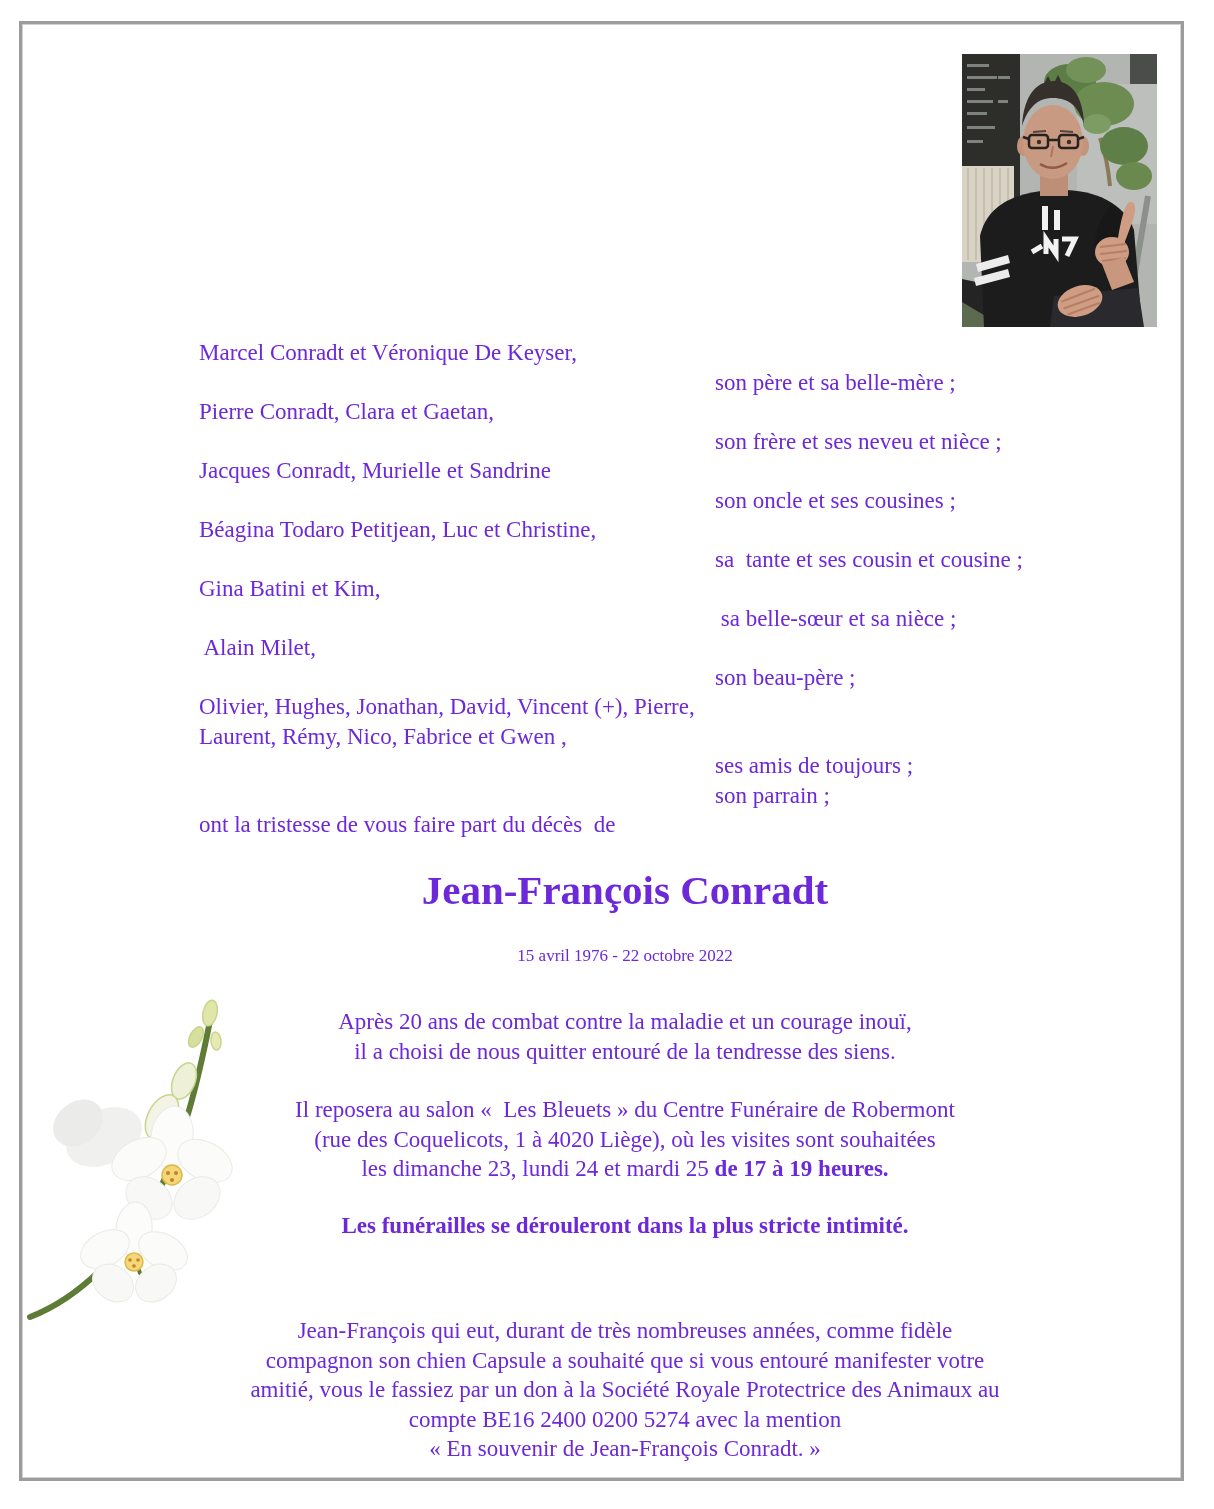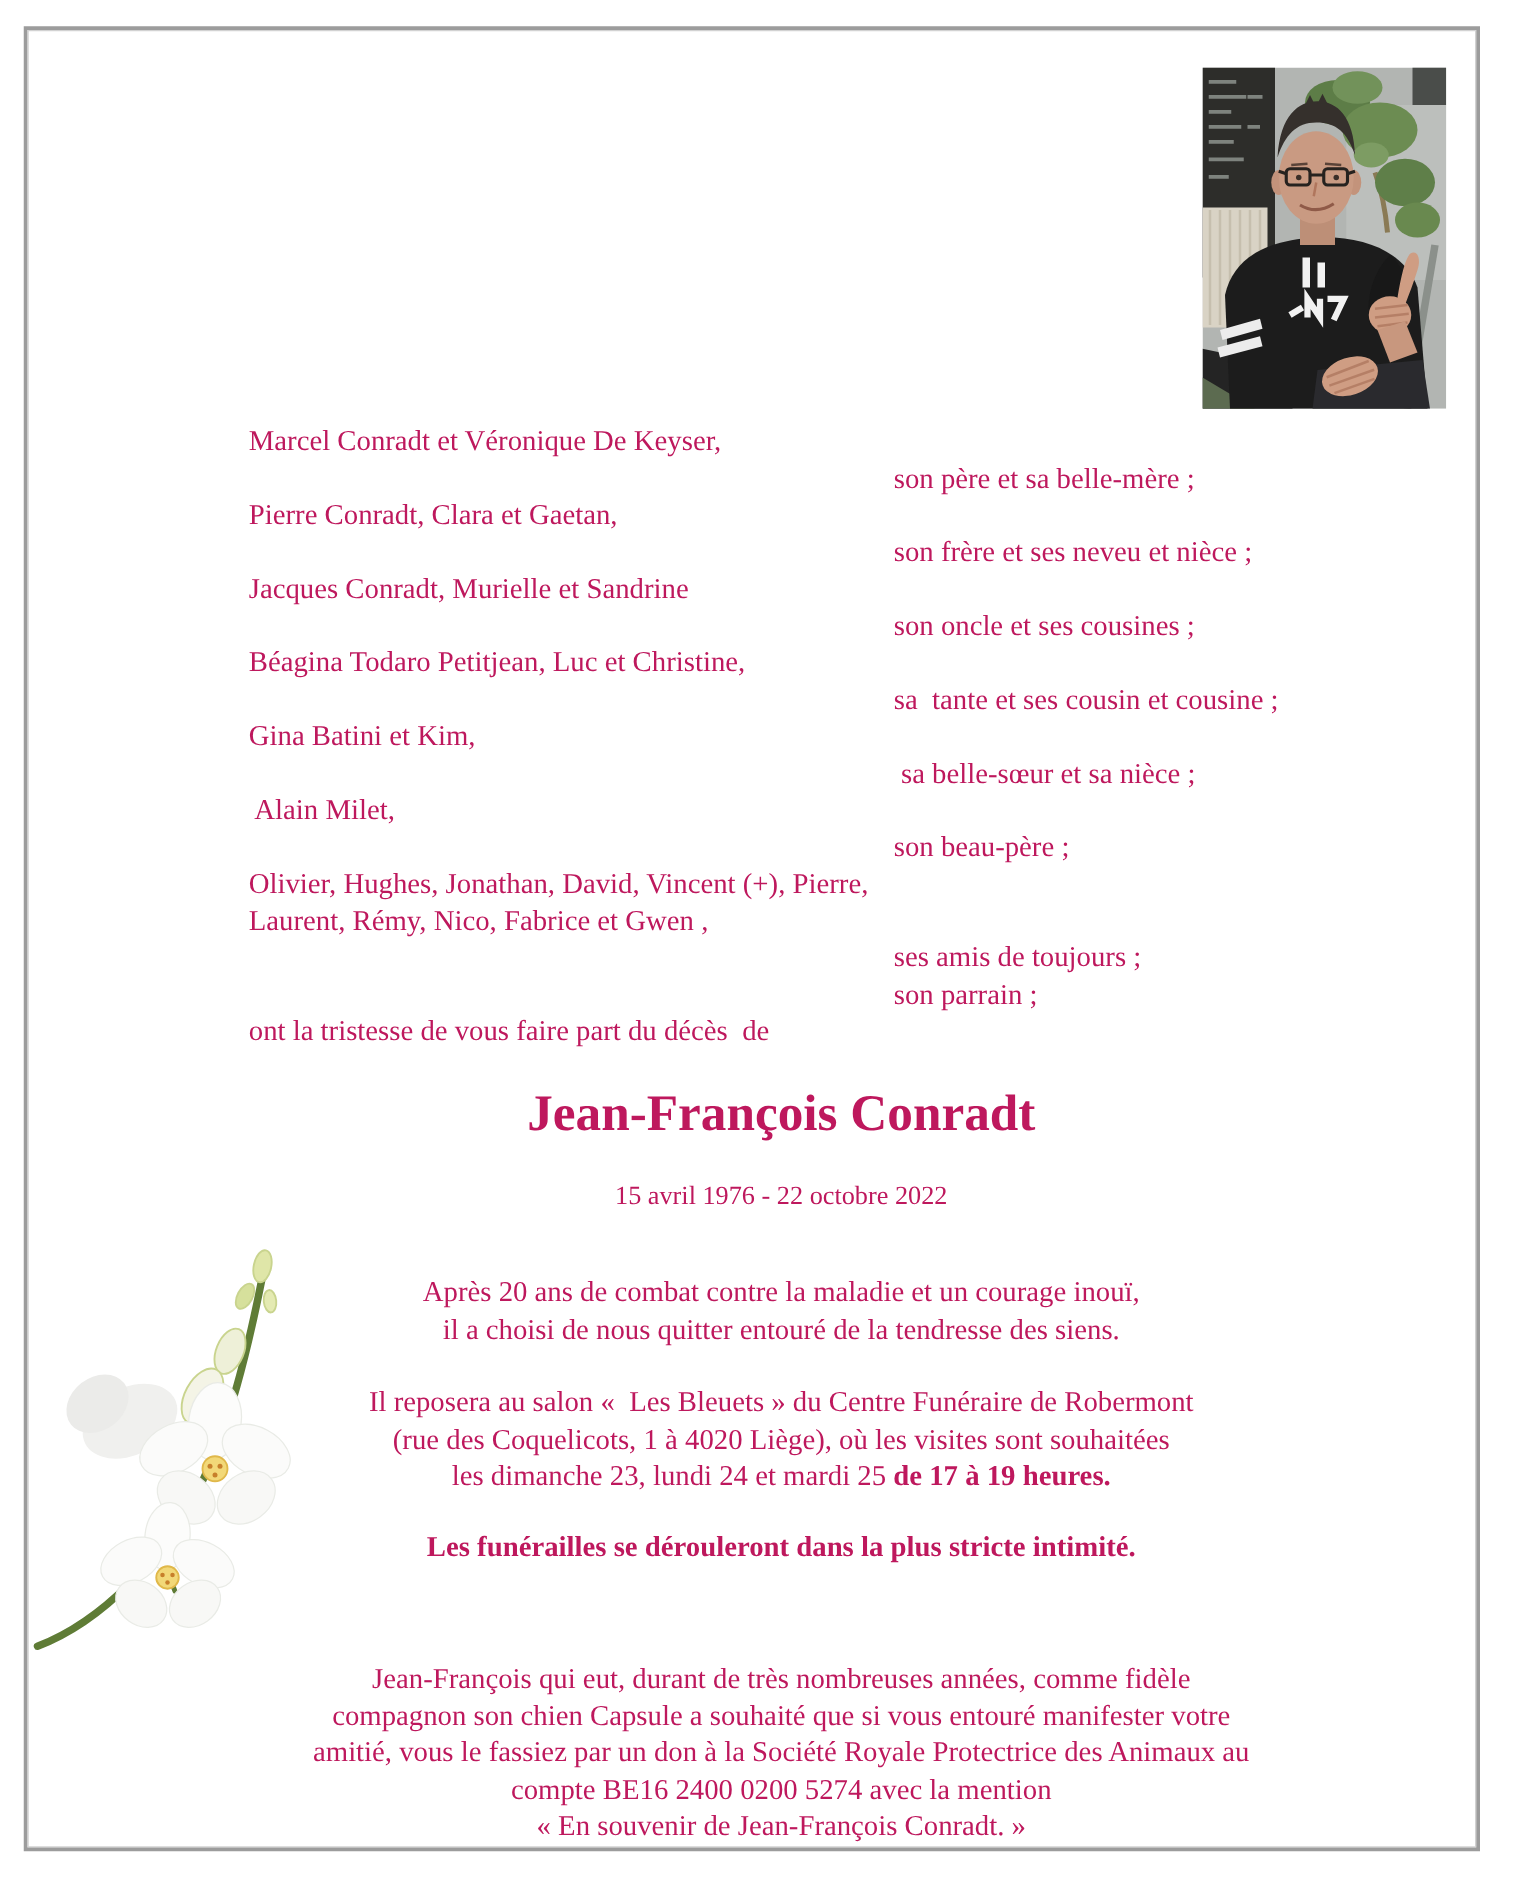--- a/index.html
+++ b/index.html
@@ -1,21 +1,21 @@
 <!DOCTYPE html>
 <html><head>
 <meta charset="utf-8">
 <style>
   html,body{margin:0;padding:0;background:#ffffff;}
   .page{
     position:relative;
     width:1214px;height:1509px;
     background:#ffffff;
     font-family:"Liberation Serif","DejaVu Serif",serif;
-    color:#be185d;
+    color:#6d28d9;
     overflow:hidden;
   }
   .frame{
     position:absolute;left:19px;top:21px;width:1165px;height:1460px;
     border:3px solid #9c9c9c;
     box-shadow:inset 0 0 0 1px #d2d2d2;
     box-sizing:border-box;
   }
   .photo{
     position:absolute;left:962px;top:54px;width:195px;height:273px;
@@ -27,22 +27,22 @@
     position:absolute;left:22px;top:338px;width:1160px;
     font-size:23px;line-height:29.5px;
   }
   .family .line{white-space:pre;}
   .family .name{padding-left:177px;}
   .family .relation{padding-left:668px;margin-left:25px;}
   .centerwrap{
     position:absolute;left:55px;width:1140px;text-align:center;
   }
   .title{top:867px;font-size:41px;font-weight:bold;line-height:46px;}
-  .dates{top:941px;font-size:21px;line-height:30px;}
-  .block{font-size:23px;line-height:29.5px;margin-top:12px;}
+  .dates{top:941px;font-size:17px;line-height:30px;}
+  .block{font-size:23px;line-height:29.5px;}
   .block .cline{white-space:pre;}
   .intro{top:1007px;}
   .visitation{top:1095px;}
   .notice{top:1211px;font-weight:bold;}
   .tribute{top:1316px;}
   .bold-part{font-weight:bold;}
 </style>
 </head>
 <body>
 

